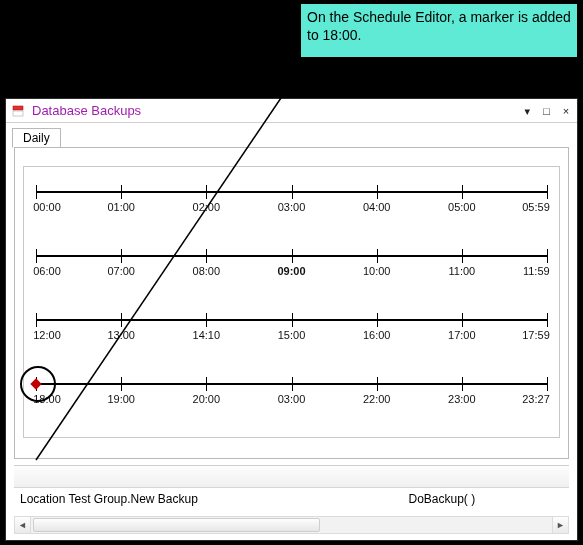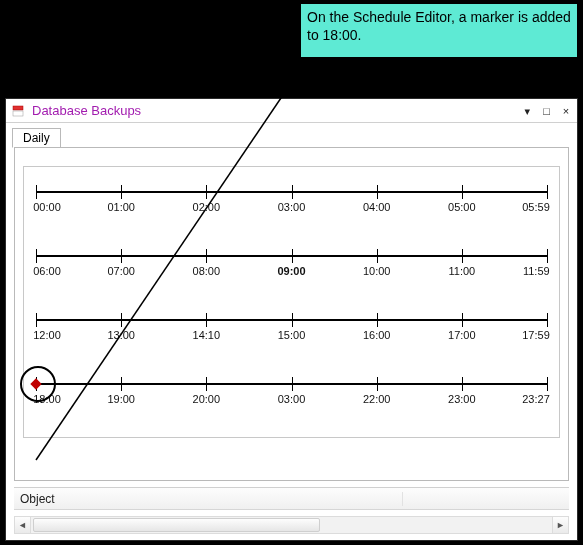--- a/index.html
+++ b/index.html
@@ -283,21 +283,24 @@
           <div class="tick end" style="left: 100%;"></div>
           <div class="tick-label" style="left: 100%; transform: translateX(-90%);">23:27</div>
           <div class="marker-diamond" style="left: 0%;"></div>
         </div>
         <div class="marker-circle" style="top: 217px; left: 14px;"></div>
       </div>
   </div>
 
   <div class="table-area">
     <div class="table-row header">
-      <div class="col object">Object</div>
+    </div>
+    <div class="table-row">
+      <div class="col object">Location Test Group.New Backup</div>
+      <div class="col action">DoBackup( )</div>
     </div>
   </div>
 
   <div class="scrollbar-area">
     <div class="arrow left">◄</div>
     <div class="track">
       <div class="thumb"></div>
     </div>
     <div class="arrow right">►</div>
   </div>

